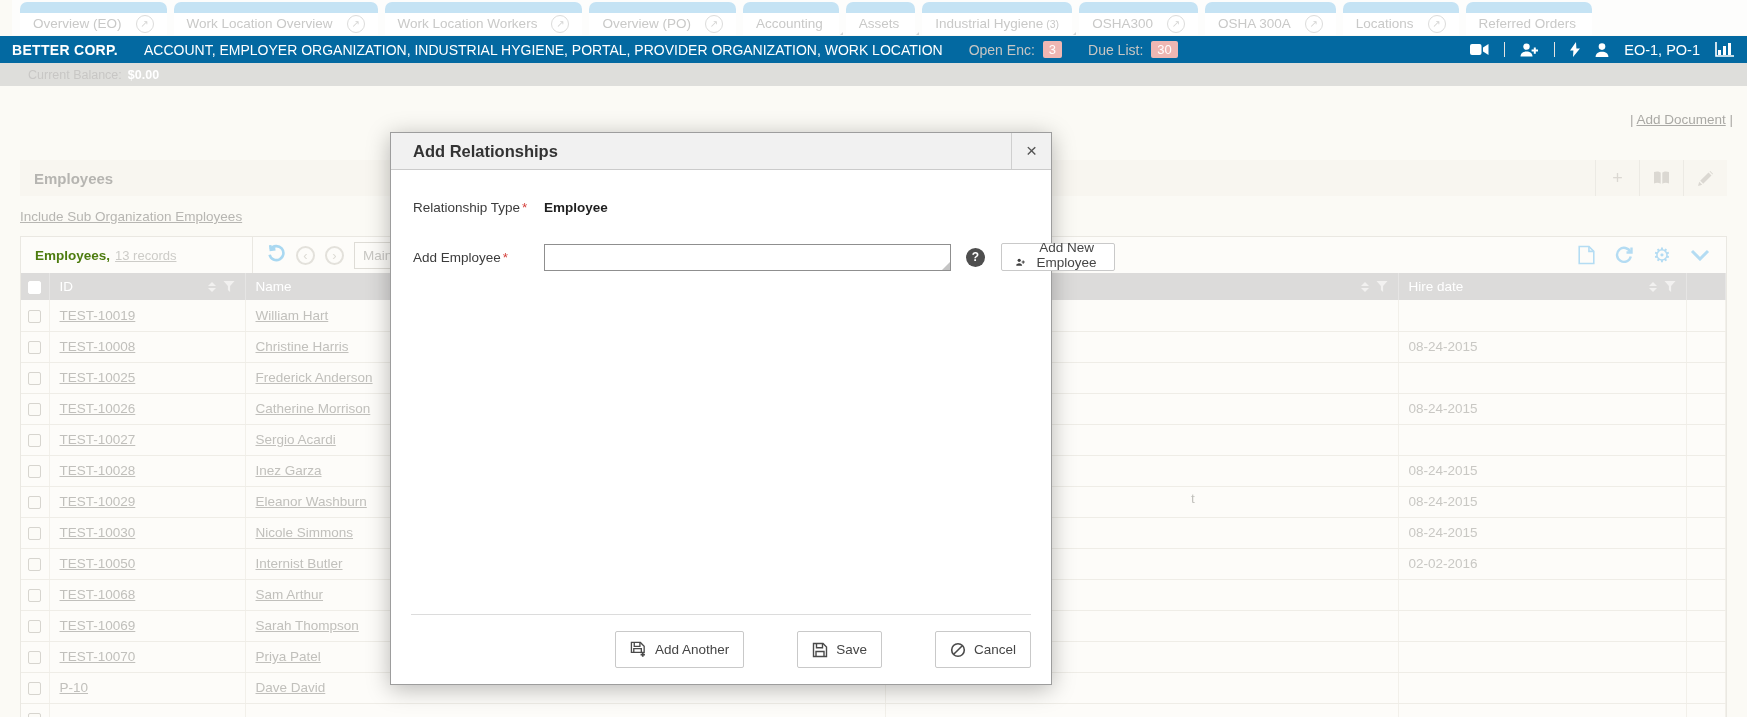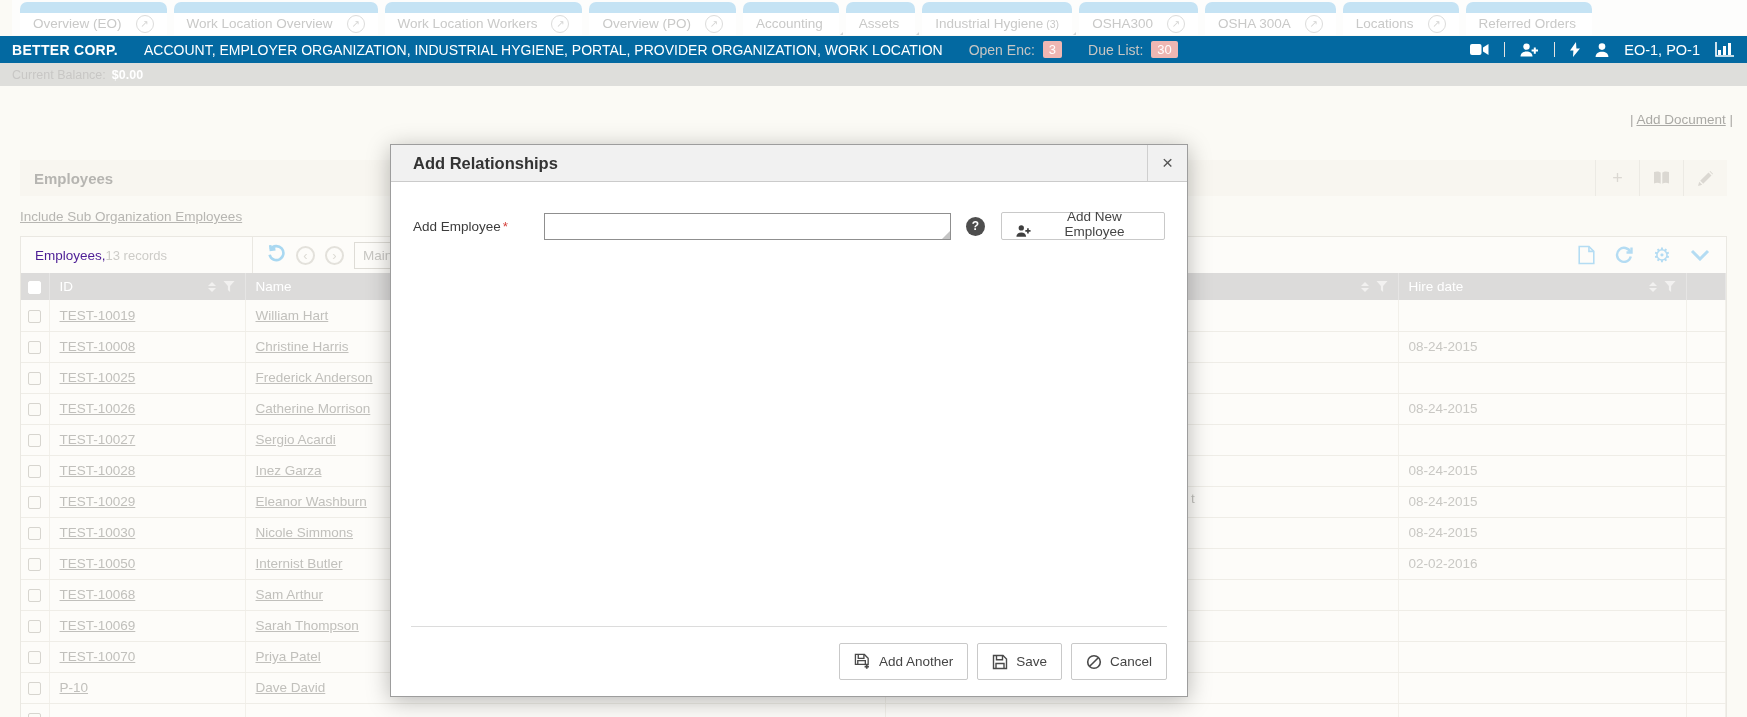--- a/index.html
+++ b/index.html
@@ -52,21 +52,21 @@
     display:inline-block; margin-left:8px; padding:1px 6px;
     background:#efb7b3; color:#fff; border-radius:2px; font-size:13px;
   }
   .appbar-right { margin-left:auto; display:flex; align-items:center; gap:15px; }
   .appbar-right svg { display:block; }
   .vdiv { width:1px; height:15px; background:#e4e3e1; }
   .user-context { font-size:14.5px; }
   
   .balancebar {
     position:absolute; top:63px; left:0; right:0; height:23px;
-    background:#dededb; display:flex; align-items:center; padding:0 12px;
+    background:#dededb; display:flex; align-items:center; padding:0 28px;
     font-size:12.5px;
   }
   .balance-label { color:#c8c7c5; }
   .balance-value { color:#fff; font-weight:bold; margin-left:6px; }
   
   .adddoc {
     position:absolute; top:112px; right:14px; color:#aaa9a5; font-size:13.5px;
   }
   .adddoc a { color:#aaa9a5; text-decoration:underline; cursor:pointer; }
   
@@ -86,22 +86,22 @@
     display:inline-block; margin:13px 0 0 0; color:#b7b6b2;
     text-decoration:underline; cursor:pointer;
   }
   
   .grid { margin-top:12px; border:1px solid #eae8e2; background:#fdfcf9; }
   .grid-toolbar { height:36px; display:flex; align-items:center; }
   .grid-title-box {
     width:232px; height:100%; display:flex; align-items:center;
     padding:0 14px; border-right:1px solid #eae8e2;
   }
-  .grid-title { font-weight:normal; color:#4c1d95; }
-  .grid-records { color:#cdccc8; font-size:13px; }
+  .grid-title { font-weight:bold; color:#4d7c0f; }
+  .grid-records { color:#cdccc8; margin-left:5px; font-size:13px;text-decoration:underline; }
   .tb-icons { display:flex; align-items:center; gap:10px; padding:0 14px; }
   .icon-refresh-blue { color:#a9d8f1; }
   .nav-circle {
     width:19px; height:19px; border-radius:50%; border:2px solid #e3e1db;
     color:#dddbd5; display:flex; align-items:center; justify-content:center;
     font-size:13px; line-height:1; cursor:pointer;
   }
   .perspective {
     height:27px; width:150px; border:1px solid #dedcd6; background:#fdfcf9;
     display:flex; align-items:center; padding:0 8px; color:#c8c7c3;
@@ -136,21 +136,21 @@
     display:inline-block; width:13px; height:13px; border:1px solid #d7d5cf;
     border-radius:2px; background:#fcfbf7; vertical-align:middle; cursor:pointer;
   }
   th .cbx { background:#fff; border-color:#fff; }
   .cell-link { color:#c1c0bc; text-decoration:underline; cursor:pointer; }
   .hire-cell { color:#c9c8c4; }
   
   .peek { position:absolute; left:1191px; top:491px; color:#c1c0bc; z-index:1; }
   
   .modal {
-    position:absolute; left:390px; top:144px; width:798px; height:553px;
+    position:absolute; left:390px; top:132px; width:662px; height:553px;
     background:#fff; border:1px solid #9d9d9d; z-index:10;
     box-shadow:0 4px 22px rgba(0,0,0,.28);
   }
   .modal-header {
     height:37px; background:#f1f1f1; border-bottom:1px solid #cbcbcb;
     display:flex; align-items:stretch;
   }
   .modal-title {
     display:flex; align-items:center; padding-left:22px;
     font-weight:bold; font-size:16.5px; color:#333;
@@ -186,21 +186,21 @@
     padding:0 14px; color:#454545; font-size:13.5px; cursor:pointer;
     font-family:"Liberation Sans",sans-serif;
   }
   .btn svg { display:block; }
   .add-new-btn { margin-left:16px; height:28px;align-items:flex-end; }
   .modal-footer {
     position:absolute; left:20px; right:20px; bottom:0; height:70px;
     border-top:1px solid #dcdcdc; display:flex; align-items:center;
     justify-content:flex-end; gap:9px;
   }
-  .modal-footer .btn { height:37px; }
+  .modal-footer .btn { height:37px;margin-left:44px; }
 </style>
 </head>
 <body>
 
 <div class="tabbar">
     <div class="tab ext">
     <span class="tab-label">Overview (EO)</span>
     <span class="tab-count"></span>
     <span class="tab-suffix"></span>
     <span class="tab-ext">↗</span>
@@ -579,20 +579,24 @@
 
 <span class="peek">t</span>
 
 <div class="modal">
   <div class="modal-header">
     <span class="modal-title">Add Relationships</span>
     <span class="modal-close">×</span>
   </div>
   <div class="modal-body">
     <div class="form-row">
+      <span class="form-label"><span>Relationship Type</span><span class="req">*</span></span>
+      <span class="rel-value">Employee</span>
+    </div>
+    <div class="form-row">
       <span class="form-label"><span>Add Employee</span><span class="req">*</span></span>
       <span class="emp-input-wrap">
         <input class="emp-input" type="text" value="" style="">
         <span class="grip"></span>
       </span>
       <span class="help-icon">?</span>
       <button class="btn add-new-btn">
         <svg width="16" height="15" viewBox="0 0 17 15" fill="#3f3f3f">
             <circle cx="6" cy="3.4" r="3"></circle>
             <path d="M0.5 13.5c0-3.1 2.5-4.8 5.5-4.8s5.5 1.7 5.5 4.8z"></path>

